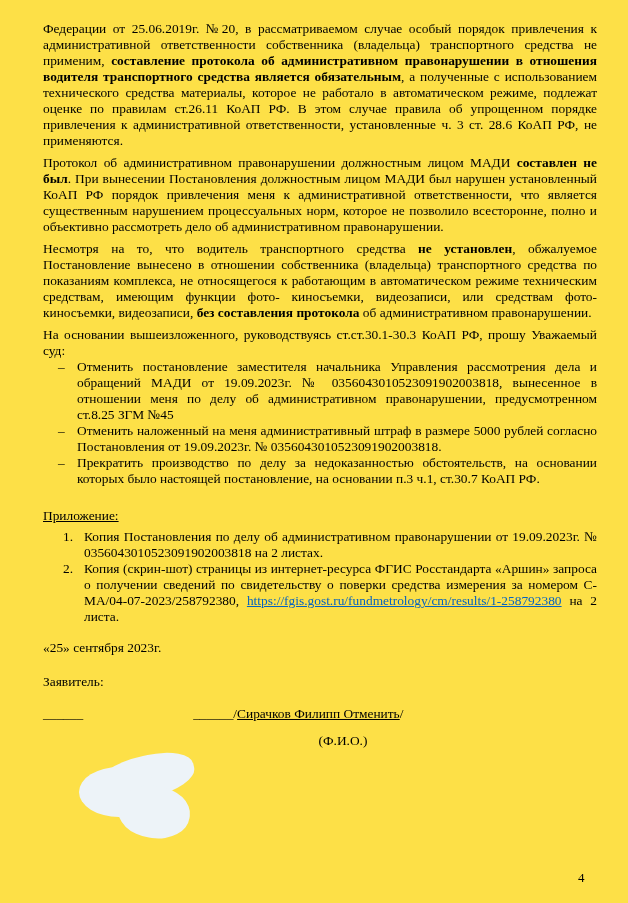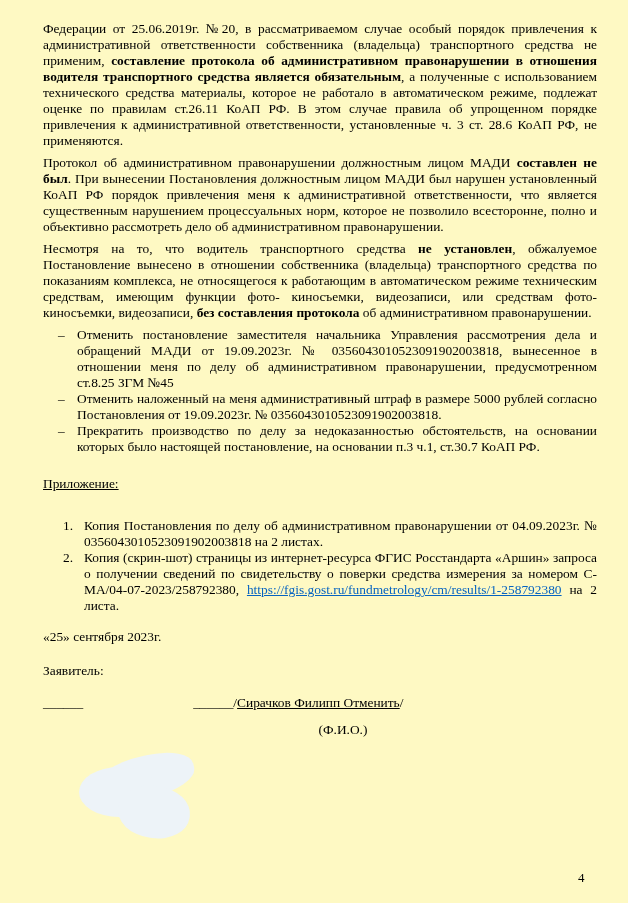--- a/index.html
+++ b/index.html
@@ -1,21 +1,21 @@
 <!DOCTYPE html>
 <html style="--link: #0563c1; --signature-blob: #edf3f8;"><head>
 <meta charset="utf-8">
 <style>
   :root { --link: #0563c1; --signature-blob: #edf3f8; }
   html, body { margin: 0; padding: 0; background: #ffffff; }
   .page {
     position: relative;
     width: 628px;
     height: 903px;
-    background: #fef9c3;
+    background: #fde047;
     font-family: "Liberation Serif", serif;
     font-size: 13.4px;
     color: #000000;
     overflow: hidden;
     text-decoration: underline;
   }
   .content {
     position: absolute;
     left: 43px;
     top: 21px;
@@ -35,21 +35,21 @@
     text-align: justify;
     line-height: 16px;
   }
   .dash-item .marker {
     position: absolute;
     left: 15px;
     top: 0;
   }
   .after-list { margin-top: 6px; margin-bottom: 0; }
   .attach-heading {
-    margin: 21px 0 26px 0;
+    margin: 21px 0 5px 0;
     line-height: 16px;
     text-decoration: underline;
   }
   .num-list { margin: 0; }
   .num-item {
     position: relative;
     padding-left: 41px;
     text-align: justify;
     line-height: 16px;
   }
@@ -104,32 +104,33 @@
   <div class="blob blob-3"></div>
 
   <div class="content">
 
     <p class="j"><span>Федерации от 25.06.2019г. №20, в рассматриваемом случае особый порядок привлечения к административной ответственности собственника (владельца) транспортного средства не применим, </span><b>составление протокола об административном правонарушении в отношения водителя транспортного средства является обязательным</b><span>, а полученные с использованием технического средства материалы, которое не работало в автоматическом режиме, подлежат оценке по правилам ст.26.11 КоАП РФ. В этом случае правила об упрощенном порядке привлечения к административной ответственности, установленные ч. 3 ст. 28.6 КоАП РФ, не применяются.</span></p>
 
     <p class="j"><span>Протокол об административном правонарушении должностным лицом МАДИ </span><b>составлен не был</b><span>. При вынесении Постановления должностным лицом МАДИ был нарушен установленный КоАП РФ порядок привлечения меня к административной ответственности, что является существенным нарушением процессуальных норм, которое не позволило всесторонне, полно и объективно рассмотреть дело об административном правонарушении.</span></p>
 
     <p class="j"><span>Несмотря на то, что водитель транспортного средства </span><b>не установлен</b><span>, обжалуемое Постановление вынесено в отношении собственника (владельца) транспортного средства по показаниям комплекса, не относящегося к работающим в автоматическом режиме техническим средствам, имеющим функции фото- киносъемки, видеозаписи, или средствам фото- киносъемки, видеозаписи, </span><b>без составления протокола</b><span> об административном правонарушении.</span></p>
 
+    <p class="j last">На основании вышеизложенного, руководствуясь ст.ст.30.1-30.3 КоАП РФ, прошу Уважаемый суд:</p>
 
     <div class="dash-list">
       <div class="dash-item"><span class="marker">–</span><span>Отменить постановление заместителя начальника Управления рассмотрения дела и обращений МАДИ от 19.09.2023г. № 0356043010523091902003818, вынесенное в отношении меня по делу об административном правонарушении, предусмотренном ст.8.25 ЗГМ №45</span></div>
       <div class="dash-item"><span class="marker">–</span><span>Отменить наложенный на меня административный штраф в размере 5000 рублей согласно Постановления от 19.09.2023г. № 0356043010523091902003818.</span></div>
       <div class="dash-item"><span class="marker">–</span><span>Прекратить производство по делу за недоказанностью обстоятельств, на основании которых было настоящей постановление, на основании п.3 ч.1, ст.30.7 КоАП РФ.</span></div>
     </div>
 
 
     <div class="attach-heading">Приложение:</div>
 
     <div class="num-list">
-      <div class="num-item"><span class="num">1.</span><span>Копия Постановления по делу об административном правонарушении от 04.09.2023г. № 0356043010523091902003818 на 2 листах.</span></div>
+      <div class="num-item"><span class="num">1.</span><span>Копия Постановления по делу об административном правонарушении от 19.09.2023г. № 0356043010523091902003818 на 2 листах.</span></div>
       <div class="num-item"><span class="num">2.</span><span>Копия (скрин-шот) страницы из интернет-ресурса ФГИС Росстандарта «Аршин» запроса о получении сведений по свидетельству о поверки средства измерения за номером С-МА/04-07-2023/258792380, </span><a class="doc-link">https://fgis.gost.ru/fundmetrology/cm/results/1-258792380</a><span> на 2 листа.</span></div>
     </div>
 
     <p class="date-line">«25» сентября 2023г.</p>
 
     <p class="applicant-line">Заявитель:</p>
 
     <p class="sig-line"><span>______</span><span class="sig-spacer"></span><span>______</span><span>/</span><span class="sig-name">Сирачков Филипп Отменить</span><span>/</span></p>
 
     <div class="fio-caption">(Ф.И.О.)</div>

